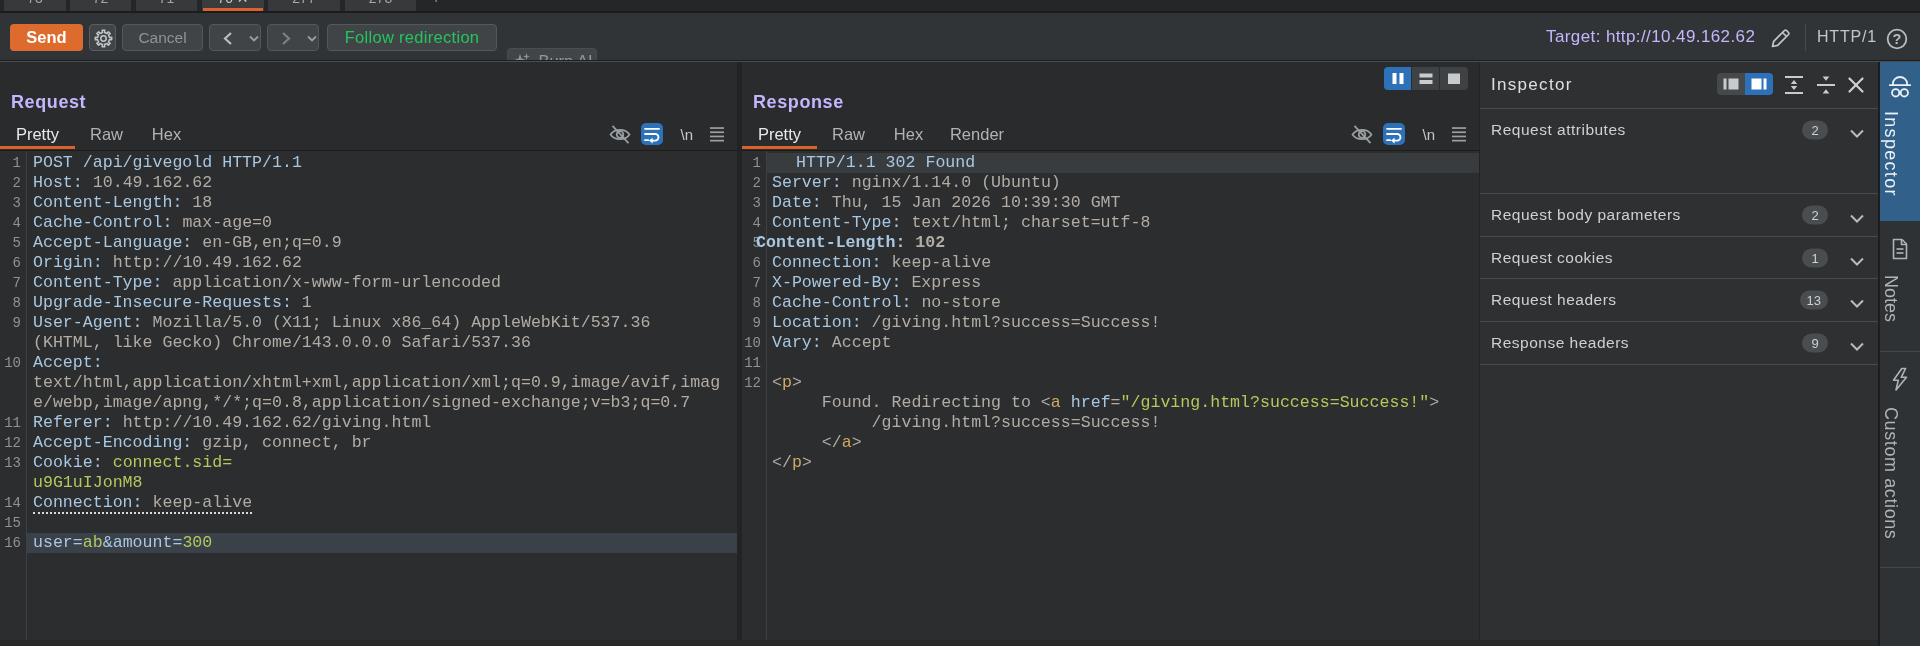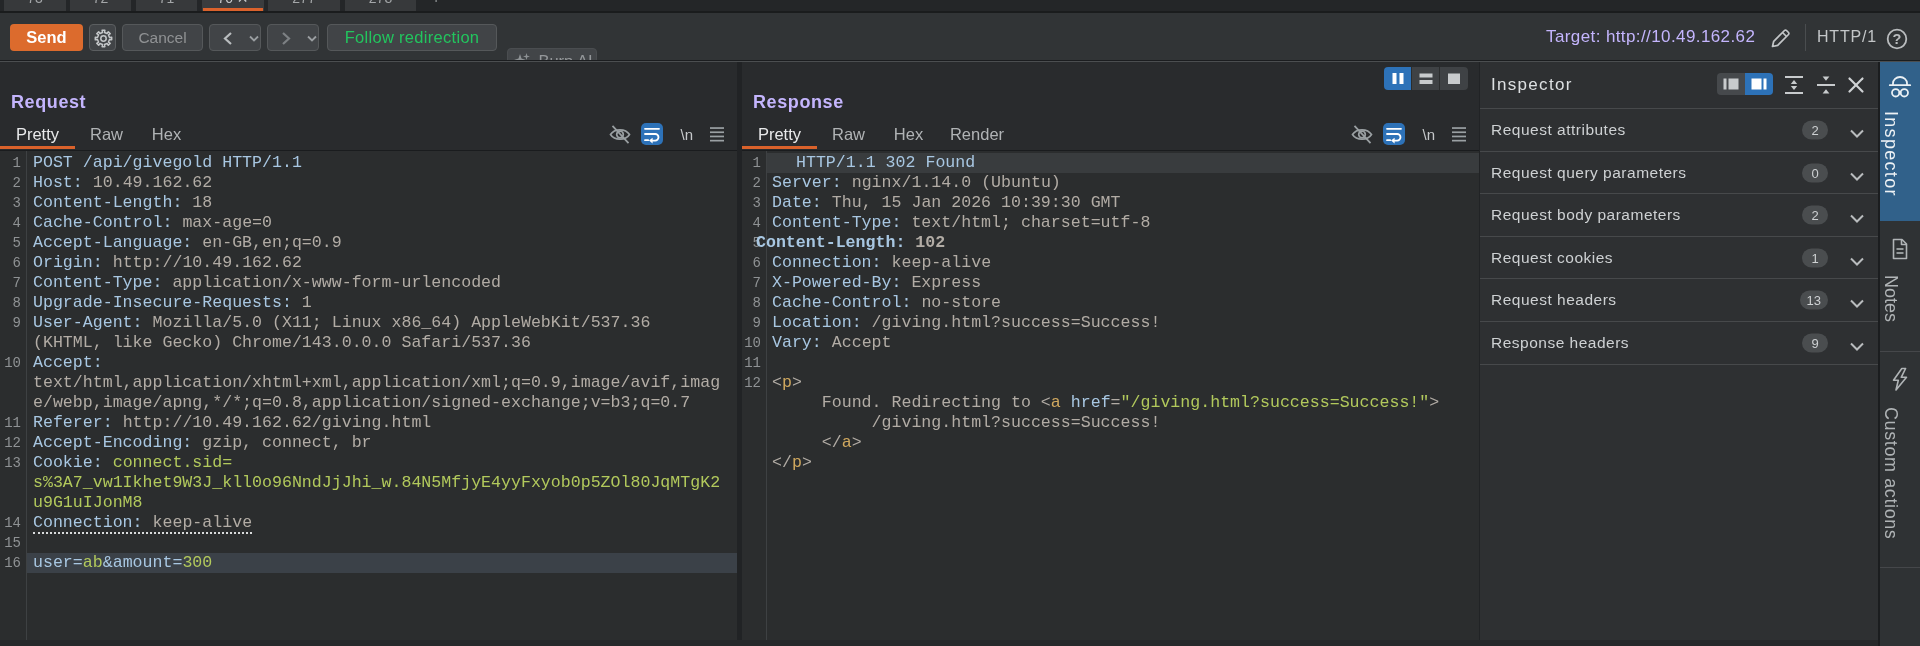--- a/index.html
+++ b/index.html
@@ -207,24 +207,20 @@
 <div class="line">
           <span class="no" style="width:21px;">12</span>
           <span class="tx" style="left:33px;"><span class="k">Accept-Encoding:</span><span class="v"> gzip, connect, br</span></span>
         </div>
 <div class="line">
           <span class="no" style="width:21px;">13</span>
           <span class="tx" style="left:33px;"><span class="k">Cookie:</span><span class="v"> </span><span class="g">connect.sid=</span></span>
         </div>
 <div class="line">
           <span class="no" style="width:21px;"></span>
-          <span class="tx" style="left:33px;"><span class="g">s%3A7_vw1Ikhet9W3J_kll0o96NndJjJhi_w.84N5MfjyE4yyFxyob0p5ZOl80JqMTgK2</span></span>
-        </div>
-<div class="line">
-          <span class="no" style="width:21px;"></span>
           <span class="tx" style="left:33px;"><span class="g">u9G1uIJonM8</span></span>
         </div>
 <div class="line">
           <span class="no" style="width:21px;">14</span>
           <span class="tx" style="left:33px;"><span class="udot"><span class="k">Connection:</span><span class="v"> keep-alive</span></span></span>
         </div>
 <div class="line">
           <span class="no" style="width:21px;text-align:right;">15</span>
           <span class="tx" style="left:33px;"></span>
         </div>
@@ -380,27 +376,20 @@
           <path d="M16.5 5.5 L3.5 18.5"></path>
         </g>
       </svg></div>
 <div class="irow" style="top:46px;height:43px;">
       <div class="ilab">Request attributes</div>
       <div class="badge">2</div>
       <div class="chev"><svg width="16" height="10" viewBox="0 0 16 10" style="">
           <path d="M2 1.5 L8 7.5 L14 1.5" stroke="#b9bcbe" stroke-width="2" fill="none"></path>
         </svg></div>
     </div>
-<div class="irow" style="top:89px;height:42px;">
-      <div class="ilab">Request query parameters</div>
-      <div class="badge">0</div>
-      <div class="chev"><svg width="16" height="10" viewBox="0 0 16 10" style="">
-          <path d="M2 1.5 L8 7.5 L14 1.5" stroke="#b9bcbe" stroke-width="2" fill="none"></path>
-        </svg></div>
-    </div>
 <div class="irow" style="top:131px;height:43px;">
       <div class="ilab">Request body parameters</div>
       <div class="badge">2</div>
       <div class="chev"><svg width="16" height="10" viewBox="0 0 16 10" style="">
           <path d="M2 1.5 L8 7.5 L14 1.5" stroke="#b9bcbe" stroke-width="2" fill="none"></path>
         </svg></div>
     </div>
 <div class="irow" style="top:174px;height:42px;">
       <div class="ilab">Request cookies</div>
       <div class="badge">1</div>

